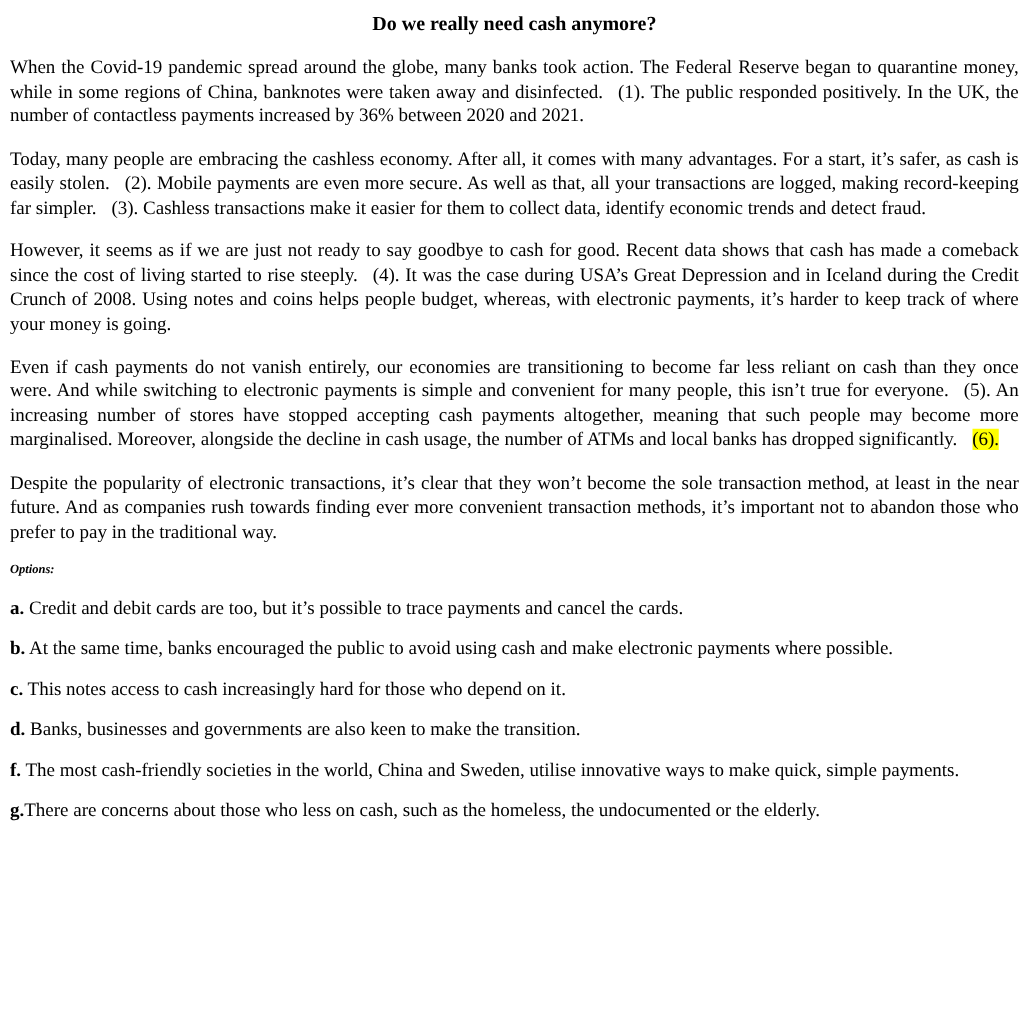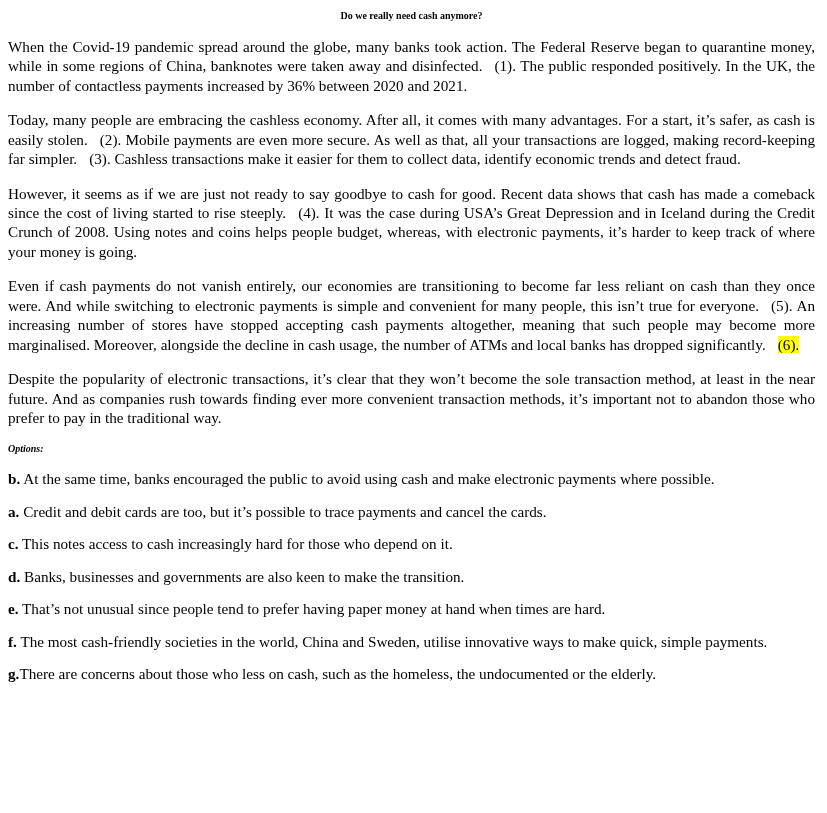--- a/index.html
+++ b/index.html
@@ -18,21 +18,21 @@
   .page {
     box-sizing: border-box;
     width: 827px;
     height: 813px;
     padding: 8px 12px 0 8px;
     position: relative;
   }
   .doc-title {
     text-align: center;
     font-weight: bold;
-    font-size: 10px;
+    font-size: 16px;
     margin: 2px 0 14px 0;
   }
   p.para {
     text-align: justify;
     margin: 0 0 15px 0;
     text-indent: 0;
   }
   p.para:last-of-type {
     margin-bottom: 0;
   }
@@ -72,21 +72,20 @@
   <p class="para"><span>Today, many people are embracing the cashless economy. After all, it comes with many advantages. For a start, it’s safer, as cash is easily stolen.</span><span class="sp"></span><span class="gap">(2).</span> <span>Mobile payments are even more secure. As well as that, all your transactions are logged, making record-keeping far simpler.</span><span class="sp"></span><span class="gap">(3).</span> <span>Cashless transactions make it easier for them to collect data, identify economic trends and detect fraud.</span></p>
 
   <p class="para"><span>However, it seems as if we are just not ready to say goodbye to cash for good. Recent data shows that cash has made a comeback since the cost of living started to rise steeply.</span><span class="sp"></span><span class="gap">(4).</span> <span>It was the case during USA’s Great Depression and in Iceland during the Credit Crunch of 2008. Using notes and coins helps people budget, whereas, with electronic payments, it’s harder to keep track of where your money is going.</span></p>
 
   <p class="para"><span>Even if cash payments do not vanish entirely, our economies are transitioning to become far less reliant on cash than they once were. And while switching to electronic payments is simple and convenient for many people, this isn’t true for everyone.</span><span class="sp"></span><span class="gap">(5).</span> <span>An increasing number of stores have stopped accepting cash payments altogether, meaning that such people may become more marginalised. Moreover, alongside the decline in cash usage, the number of ATMs and local banks has dropped significantly.</span><span class="sp"></span><span class="gap gap-highlight">(6).</span></p>
 
   <p class="para">Despite the popularity of electronic transactions, it’s clear that they won’t become the sole transaction method, at least in the near future. And as companies rush towards finding ever more convenient transaction methods, it’s important not to abandon those who prefer to pay in the traditional way.</p>
 
   <div class="options-head">Options:</div>
 
+  <p class="option"><span class="lbl">a.</span> <span>Credit and debit cards are too, but it’s possible to trace payments and cancel the cards.</span></p>
   <p class="option"><span class="lbl">b.</span> <span>At the same time, banks encouraged the public to avoid using cash and make electronic payments where possible.</span></p>
-  <p class="option"><span class="lbl">a.</span> <span>Credit and debit cards are too, but it’s possible to trace payments and cancel the cards.</span></p>
   <p class="option"><span class="lbl">c.</span> <span>This notes access to cash increasingly hard for those who depend on it.</span></p>
   <p class="option"><span class="lbl">d.</span> <span>Banks, businesses and governments are also keen to make the transition.</span></p>
-  <p class="option"><span class="lbl">e.</span> <span>That’s not unusual since people tend to prefer having paper money at hand when times are hard.</span></p>
   <p class="option"><span class="lbl">f.</span> <span>The most cash-friendly societies in the world, China and Sweden, utilise innovative ways to make quick, simple payments.</span></p>
   <p class="option"><span class="lbl">g.</span><span>There are concerns about those who less on cash, such as the homeless, the undocumented or the elderly.</span></p>
 
 </div>
 
 </body></html>

